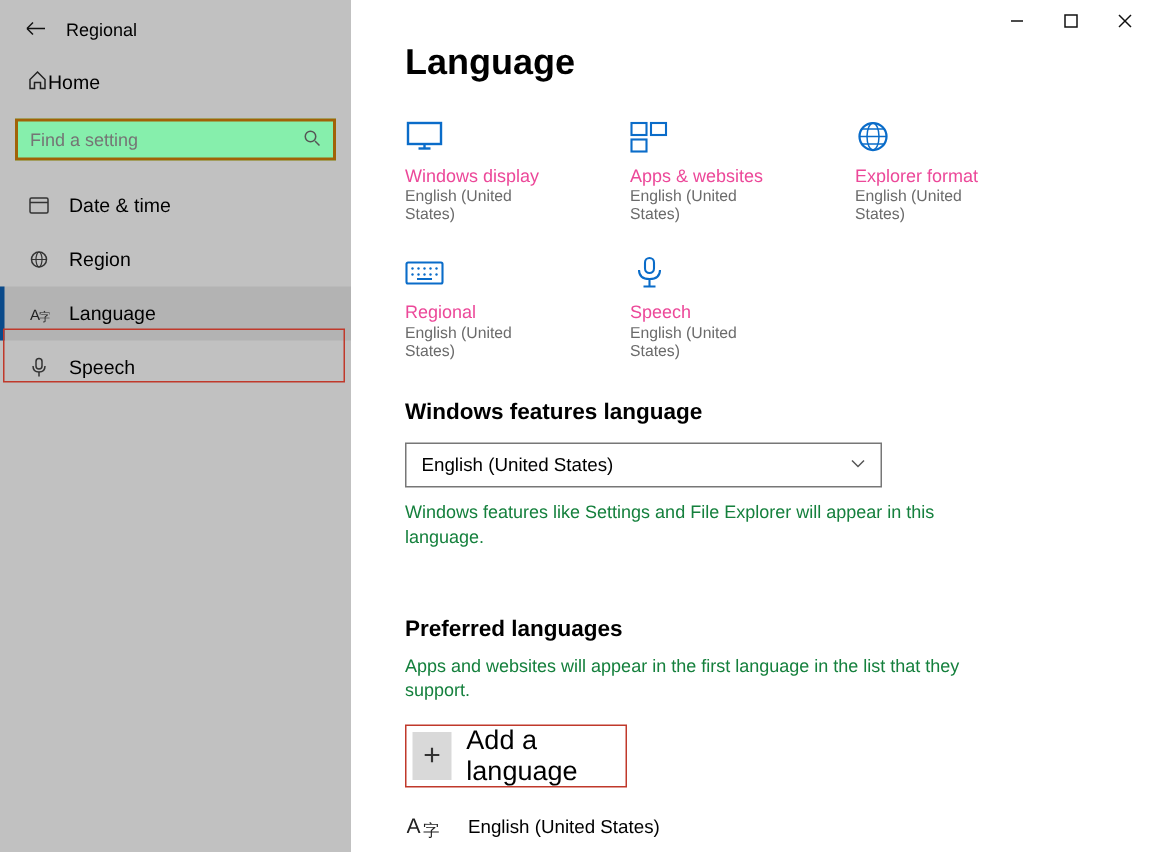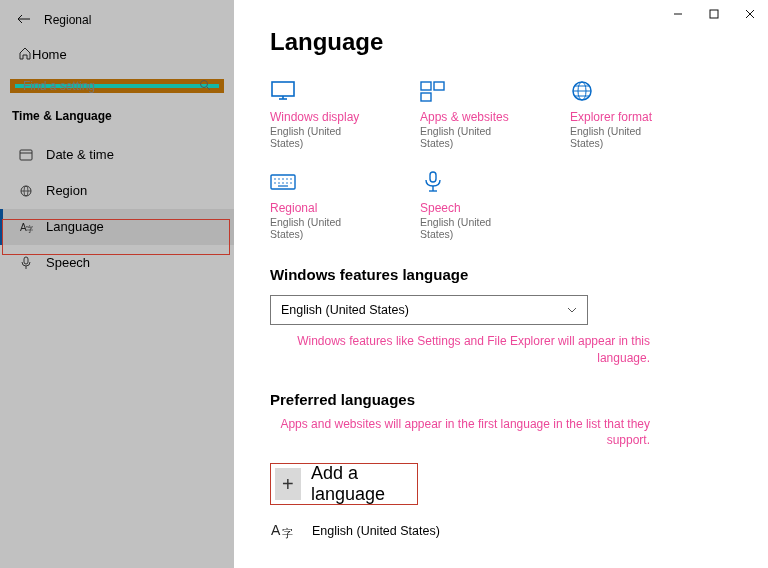--- a/index.html
+++ b/index.html
@@ -7,41 +7,41 @@
   .win { width: 768px; height: 568px; display: flex; position: relative; }
   .titlebar { position: absolute; top: 0; right: 0; left: 0; height: 28px; display: flex; justify-content: flex-end; align-items: center; z-index: 5; }
   .titlebar .tbtn { width: 36px; height: 28px; display: flex; align-items: center; justify-content: center; font-size: 10px; color: #111; }
   .side { width: 234px; background: #c1c1c1; height: 100%; padding-top: 8px; position: relative; }
   .side-head { display: flex; align-items: center; gap: 12px; padding: 4px 10px 10px 16px; }
   .side-head .back { font-size: 14px; }
   .side-head .title { font-size: 12px; font-weight: 400; }
   .home-row { display: flex; align-items: center; padding: 8px 18px; }
   .home-row .icon { font-size: 14px; color: #222; }
   .home-row .label { font-size: 13px; }
-  .search { margin: 8px 10px 12px 10px; border: 5px solid #a16207; background: #14b8a6; height: 14px; display: flex; align-items: center; padding: 0 8px; justify-content: space-between; }
+  .search { margin: 8px 10px 12px 10px; border: 2px solid #a16207; background: #86efac; height: 28px; display: flex; align-items: center; padding: 0 8px; justify-content: space-between; }
   .search input { background: transparent; border: none; outline: none; font-size: 12px; color: #444; width: 170px; }
   .search .sicon { font-size: 12px; color: #444; }
   .cat { padding: 4px 12px 14px 12px; font-weight: 600; font-size: 12px; }
   .navitem { display: flex; align-items: flex-start; gap: 12px; padding: 10px 18px; font-size: 13px; cursor: default; }
   .navitem .nicon { width: 16px; height: 16px; display: inline-flex; align-items: center; justify-content: center; font-size: 13px; color: #222; }
   .navitem.selected { background: #b3b3b3; border-left: 3px solid #0a4a8a; padding-left: 15px; }
   .highlight-lang { position: absolute; left: 2px; top: 219px; width: 228px; height: 36px; border: 1.5px solid #c0392b; pointer-events: none; }
   .main { flex: 1; padding: 28px 20px 0 36px; overflow: hidden; }
   h1.page { font-weight: 600; font-size: 24px; margin-bottom: 22px; }
   .tiles { display: flex; gap: 44px; margin-bottom: 20px; }
   .tiles2 { display: flex; gap: 44px; margin-bottom: 26px; }
   .tile { width: 106px; }
   .tile .ticon { height: 26px; display: flex; align-items: center; margin-bottom: 6px; }
   .tile .ticon svg { width: 26px; height: 22px; }
   .tile .tname { font-size: 12px; color: #ec4899; }
   .tile .tsub { font-size: 10.5px; color: #6b6b6b; margin-top: 1px; }
   h2.sec { font-weight: 600; font-size: 15px; margin: 10px 0 12px 0; }
   .combo { width: 318px; height: 30px; border: 1px solid #777; display: flex; align-items: center; justify-content: space-between; padding: 0 10px; font-size: 12.5px; }
   .chev { font-size: 10px; color: #555; }
-  .note { font-size: 12px; color: #ec4899; margin-top: 8px; line-height: 1.4; max-width: 380px; text-align: right; }
+  .note { font-size: 12px; color: #15803d; margin-top: 8px; line-height: 1.4; max-width: 380px; }
   .addlang { width: 148px; height: 42px; border: 1.5px solid #c0392b; display: flex; align-items: center; padding: 4px; margin-top: 14px; cursor: default; }
   .addlang .plus { width: 32px; height: 32px; background: #d9d9d9; display: flex; align-items: center; justify-content: center; font-size: 20px; color: #333; margin-right: 10px; }
   .addlang .alabel { font-size: 18px; }
   .langentry { display: flex; align-items: center; gap: 12px; margin-top: 14px; }
   .langentry .eicon { width: 30px; height: 24px; display: flex; align-items: center; justify-content: center; }
   .langentry .elabel { font-size: 12.5px; }
 </style>
 </head>
 <body>
 
@@ -90,21 +90,20 @@
     <div class="search">
       <input placeholder="Find a setting" style="">
       <span class="sicon">
         <svg width="12" height="12">
             <circle cx="5" cy="5" r="3.5" fill="none" stroke="#555" stroke-width="1"></circle>
             <line x1="8" y1="8" x2="11" y2="11" stroke="#555" stroke-width="1"></line>
           </svg>
       </span>
     </div>
 
-    <div class="cat">Time &amp; Language</div>
 
     <div class="navitem">
       <span class="nicon">
         <svg width="14" height="14">
             <rect x="1" y="2" width="12" height="10" rx="1" fill="none" stroke="#333" stroke-width="1"></rect>
             <line x1="1" y1="5" x2="13" y2="5" stroke="#333" stroke-width="1"></line>
           </svg>
       </span>
       <span>Date &amp; time</span>
     </div>
@@ -224,21 +223,21 @@
     <div class="combo">
       <span>English (United States)</span>
       <span class="chev">
         <svg width="10" height="8">
             <polyline points="1,2 5,6 9,2" fill="none" stroke="#555" stroke-width="1"></polyline>
           </svg>
       </span>
     </div>
     <div class="note">Windows features like Settings and File Explorer will appear in this language.</div>
 
-    <h2 class="sec" style="margin-top:24px">Preferred languages</h2>
+    <h2 class="sec" style="margin-top:44px">Preferred languages</h2>
     <div class="note" style="margin-top:-4px">Apps and websites will appear in the first language in the list that they support.</div>
 
     <div class="addlang">
       <div class="plus">+</div>
       <div class="alabel">Add a language</div>
     </div>
 
     <div class="langentry">
       <div class="eicon">
         <svg width="28" height="20">

